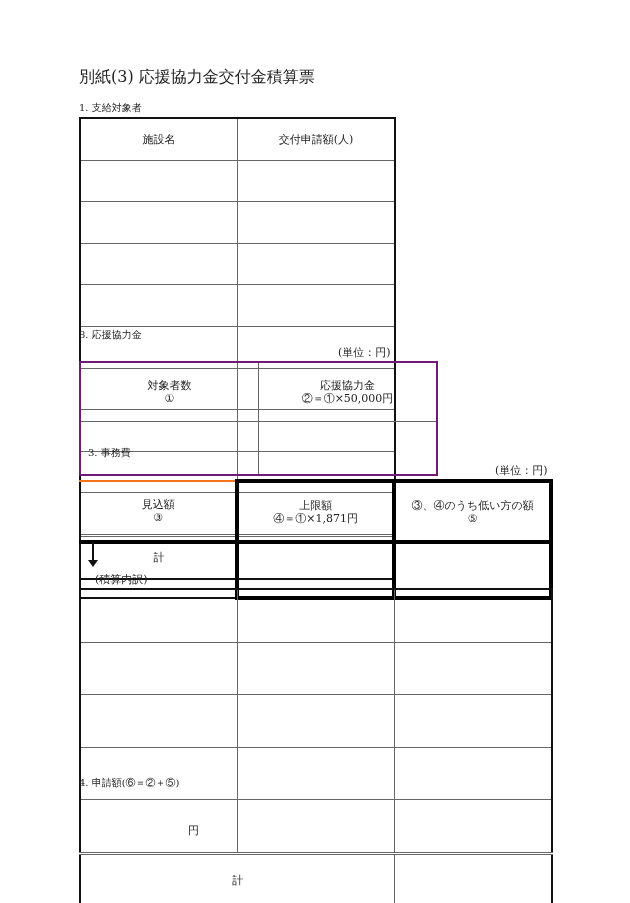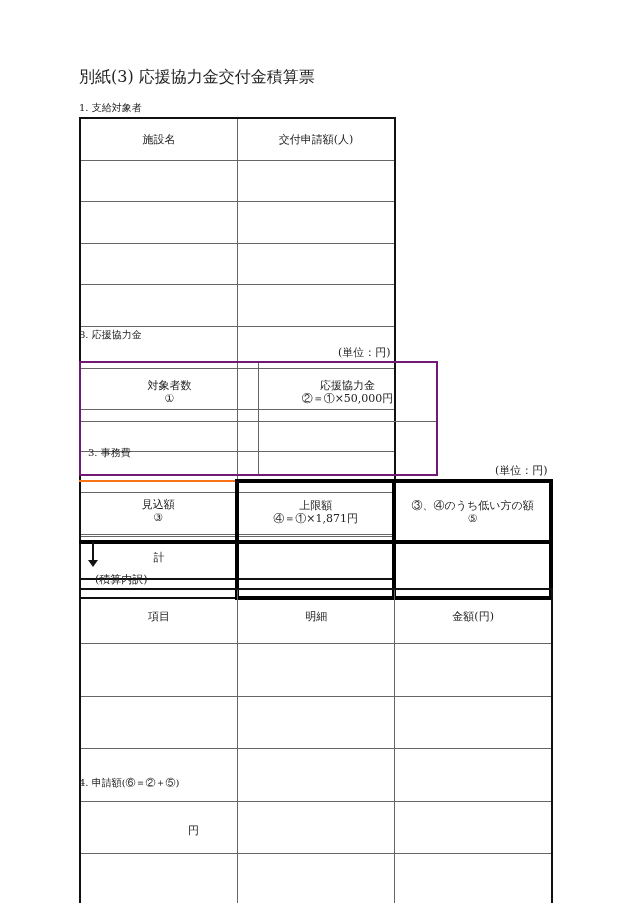--- a/index.html
+++ b/index.html
@@ -159,25 +159,20 @@
 <div class="arrow-head"></div>
 
 <div class="abs" style="left:75px; top:572px;margin-left:20px;">(積算内訳)</div>
 <table id="t4">
   <colgroup>
       <col style="width:33.4%">
       <col style="width:33.3%">
       <col style="width:33.3%">
     </colgroup>
   <tbody>
-      <tr class="hd">
-    <td>項目</td>
-    <td>明細</td>
-    <td>金額(円)</td>
-  </tr>
   <tr>
         <td></td>
         <td></td>
         <td></td>
       </tr>
   <tr>
         <td></td>
         <td></td>
         <td></td>
       </tr>

